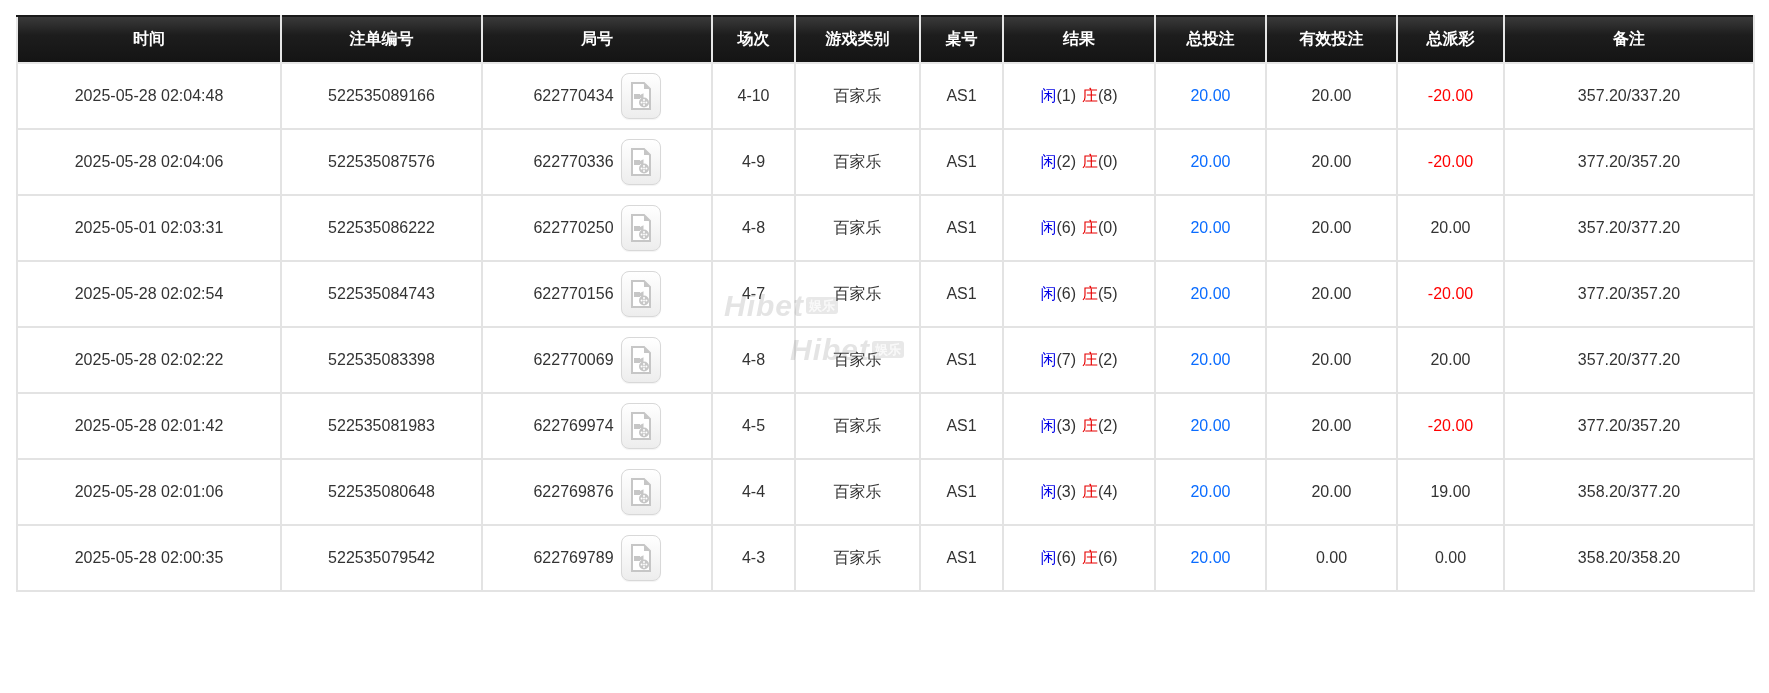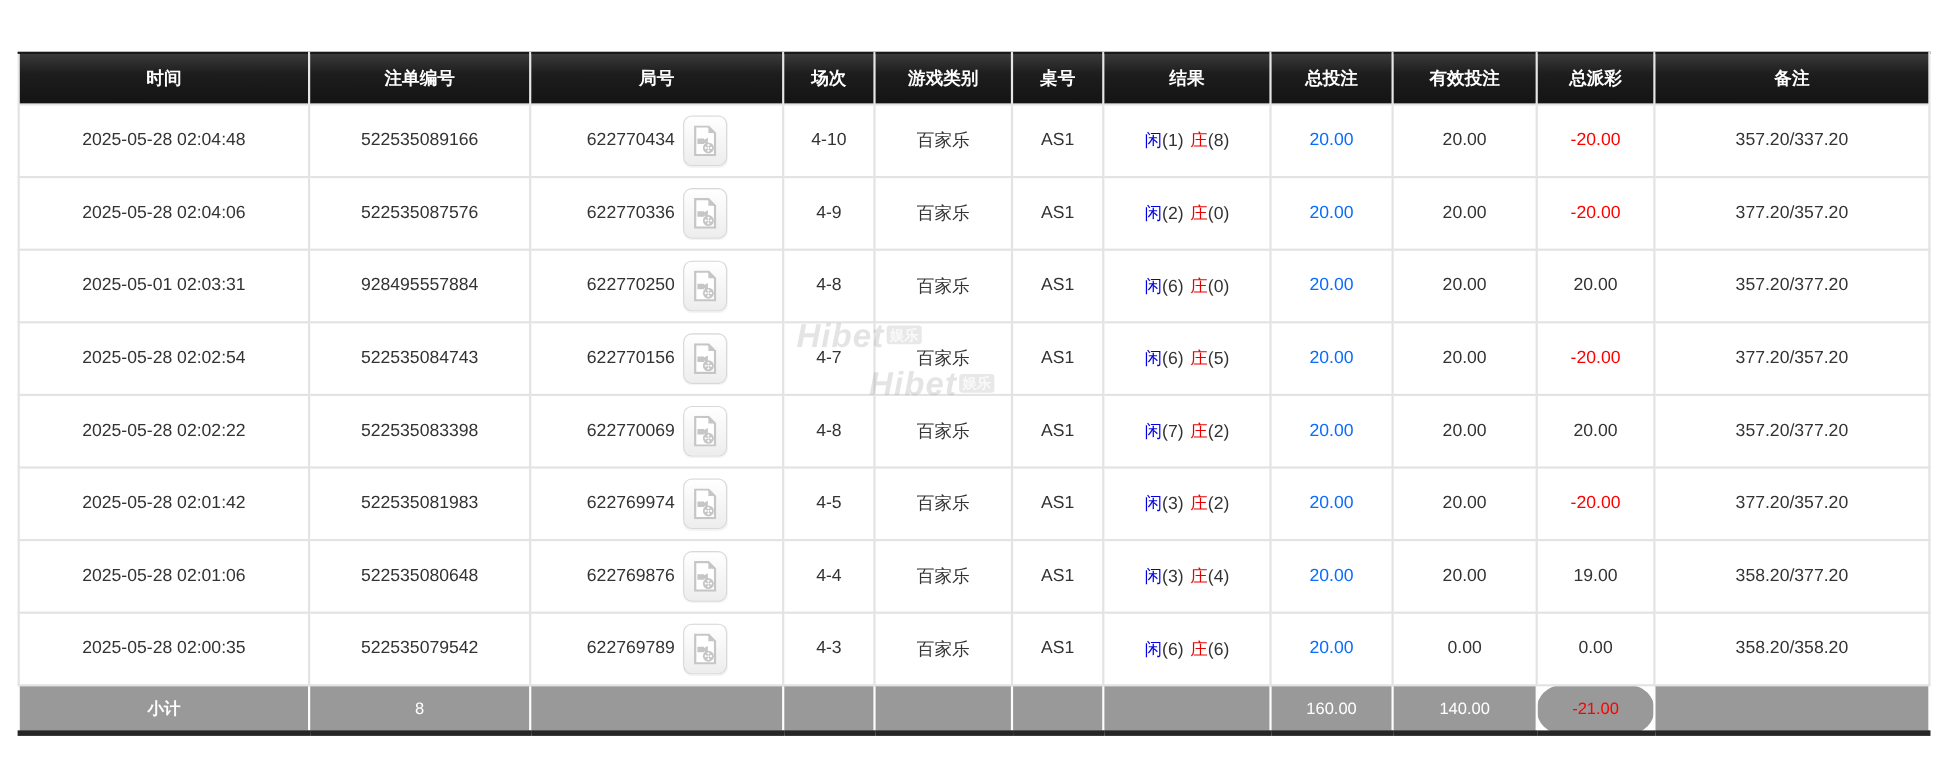--- a/index.html
+++ b/index.html
@@ -2,21 +2,21 @@
 <html><head>
 <meta charset="utf-8">
 <style>
   html,body{margin:0;padding:0;}
   body{
     width:1769px;height:693px;background:#ffffff;position:relative;overflow:hidden;
     font-family:"Liberation Sans","DejaVu Sans",sans-serif;color:#333;
   }
   table.bet-table{
     position:absolute;left:16px;top:15px;width:1737px;
-    border-collapse:collapse;table-layout:fixed;text-align:center;font-size:16px;margin-top:32px;
+    border-collapse:collapse;table-layout:fixed;text-align:center;font-size:16px;
   }
   thead th{
     background:linear-gradient(180deg,#3a3a3a 0%,#1d1d1d 40%,#141414 100%);
     color:#fff;font-weight:bold;height:43px;font-size:16px;
     border:2px solid #e6e6e6;border-top:2px solid #1a1a1a;
   }
   tbody td{
     height:62px;background:#fff;border:2px solid #e3e3e3;
     vertical-align:middle;
   }
@@ -140,21 +140,21 @@
           <span class="player">闲</span><span>(2)</span><span class="banker">庄</span><span>(0)</span>
         </td>
         <td class="blue-amt">20.00</td>
         <td>20.00</td>
         <td class="neg">-20.00</td>
         <td>377.20/357.20</td>
       </tr>
 
       <tr>
         <td>2025-05-01 02:03:31</td>
-        <td>928495557884</td>
+        <td>522535086222</td>
         <td>
           <span class="round-id">622770250</span><button class="video-btn">
             <svg width="24" height="28" viewBox="0 0 24 28" aria-hidden="true">
             <path d="M3 1 h12 l6 6 v20 h-18 z" fill="#ffffff" stroke="#c6c6c6" stroke-width="2"></path>
             <path d="M15 1 l6 6 h-6 z" fill="#c6c6c6"></path>
             <path d="M5 12 h6 v5 h-6 z" fill="#c6c6c6"></path>
             <path d="M11 13 l3.5 -1.8 v6.6 l-3.5 -1.8 z" fill="#c6c6c6"></path>
             <circle cx="15" cy="20.5" r="5" fill="#c6c6c6"></circle>
             <circle cx="15" cy="18" r="1" fill="#ffffff"></circle>
             <circle cx="12.6" cy="20.5" r="1" fill="#ffffff"></circle>
@@ -325,30 +325,17 @@
         <td>
           <span class="player">闲</span><span>(6)</span><span class="banker">庄</span><span>(6)</span>
         </td>
         <td class="blue-amt">20.00</td>
         <td>0.00</td>
         <td>0.00</td>
         <td>358.20/358.20</td>
       </tr>
     </tbody>
   <tfoot>
-    <tr>
-      <td class="row-label">小计</td>
-      <td>8</td>
-      <td></td>
-      <td></td>
-      <td></td>
-      <td></td>
-      <td></td>
-      <td>160.00</td>
-      <td>140.00</td>
-      <td class="neg">-21.00</td>
-      <td></td>
-    </tr>
   </tfoot>
 </table>
 
 <div class="watermark wm1"><span>Hibet</span><span class="wm-suffix">娱乐</span></div>
 <div class="watermark wm2"><span>Hibet</span><span class="wm-suffix">娱乐</span></div>
 
 </body></html>

